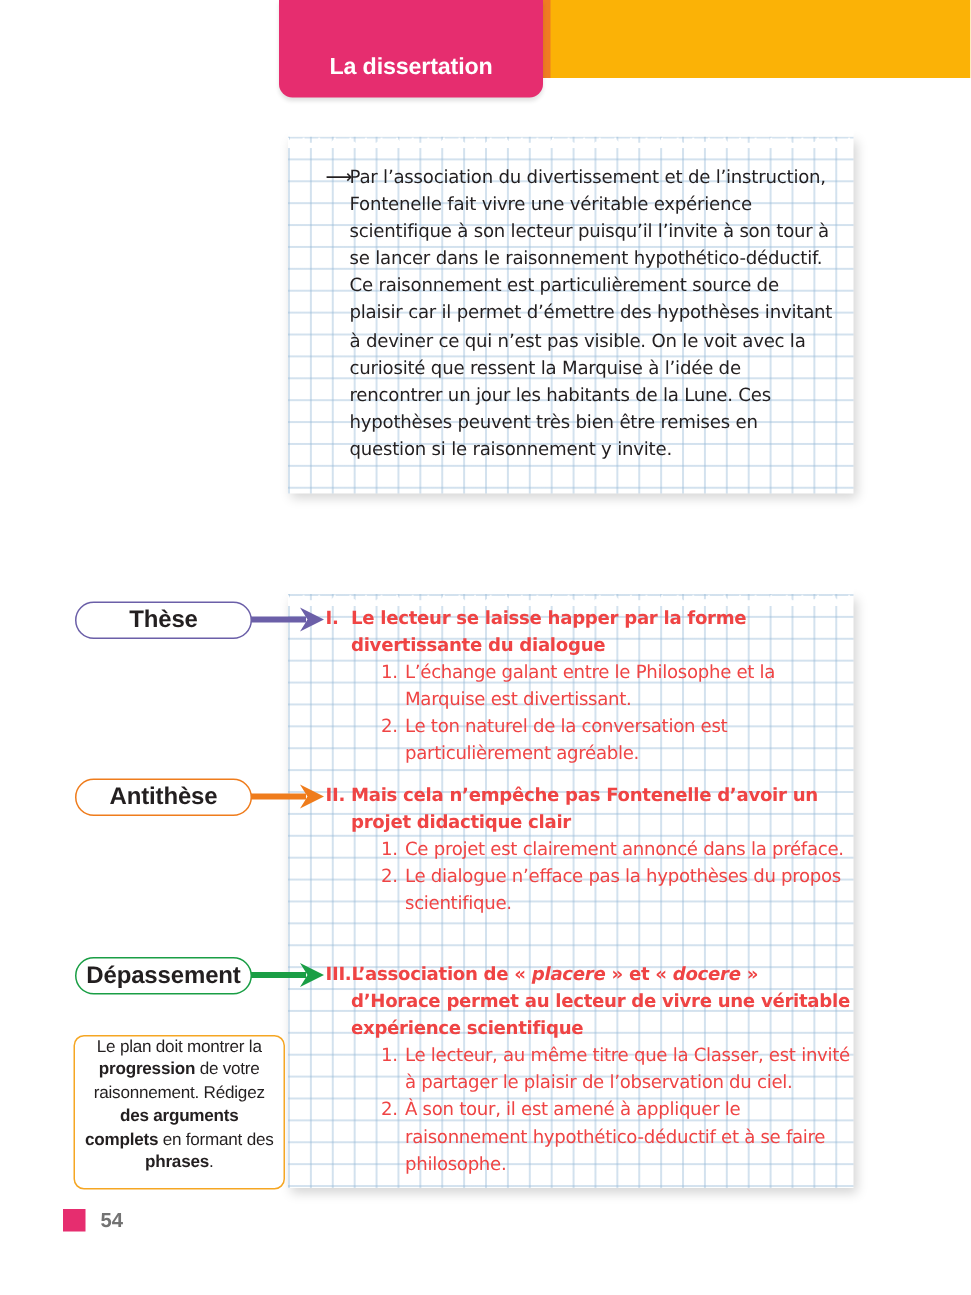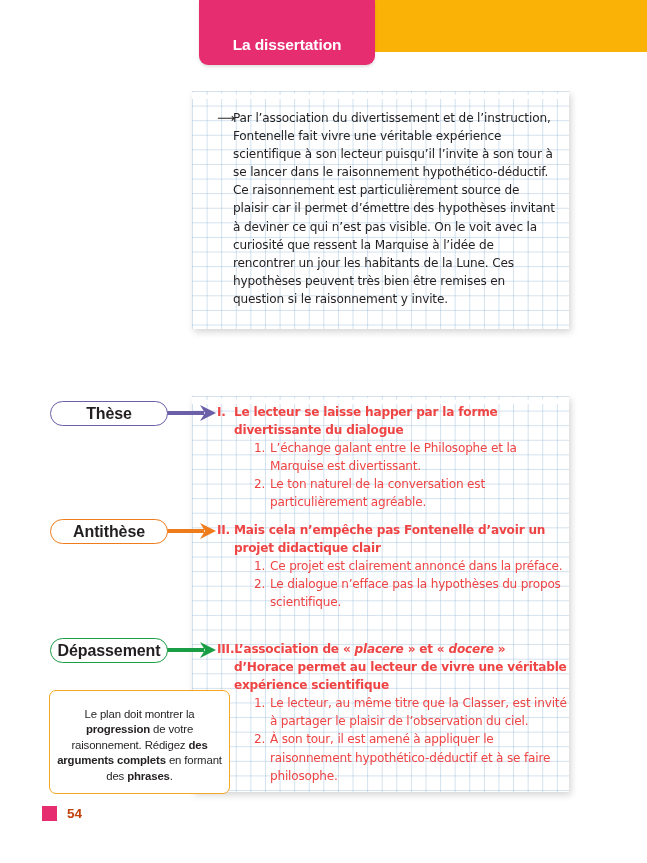--- a/index.html
+++ b/index.html
@@ -38,21 +38,20 @@
   }
   .header-tab {
     position: absolute;
     left: 186px; top: 0;
     width: 176px;
     height: 65px;
     background: #e62d6f;
     border-bottom-left-radius: 9px;
     border-bottom-right-radius: 9px;
     box-shadow: 0 2px 3px rgba(0,0,0,0.12);
-    margin-left: 13px;
   }
   .header-tab-label {
     position: absolute;
     left: 0; right: 0;
     bottom: 11px;
     text-align: center;
     color: #ffffff;
     font-size: 15.5px;
     font-weight: bold;
     letter-spacing: -0.1px;
@@ -235,22 +234,22 @@
   #plan-1 { left: 217px; top: 403px; }
   #plan-2 { left: 217px; top: 521px; }
   #plan-3 { left: 217px; top: 640px; }
 
   
   #tip-box {
     position: absolute;
     box-sizing: border-box;
     left: 49px;
     top: 690px;
-    width: 181px;
-    padding: 16px 6px 9px 6px;
+    width: 141px;
+    padding: 0 6px 9px 6px;
     border: 1.6px solid #f5a623;
     border-radius: 7px;
     background: #ffffff;
     color: #231f20;
     font-size: 11.4px;
     line-height: 15.4px;
     text-align: center;
     letter-spacing: -0.15px;
     z-index: 6;
   }
@@ -264,21 +263,21 @@
     display: flex;
     align-items: center;
   }
   .footer-square {
     width: 15px;
     height: 15px;
     background: #e62d6f;
   }
   .footer-page {
     margin-left: 10px;
-    color: #c2410c;
+    color: #737373;
     font-size: 13.5px;
     font-weight: bold;
   }
 </style>
 </head>
 <body>
 
 <div class="header">
   <div class="header-yellow"></div>
   <div class="header-orange"></div>

